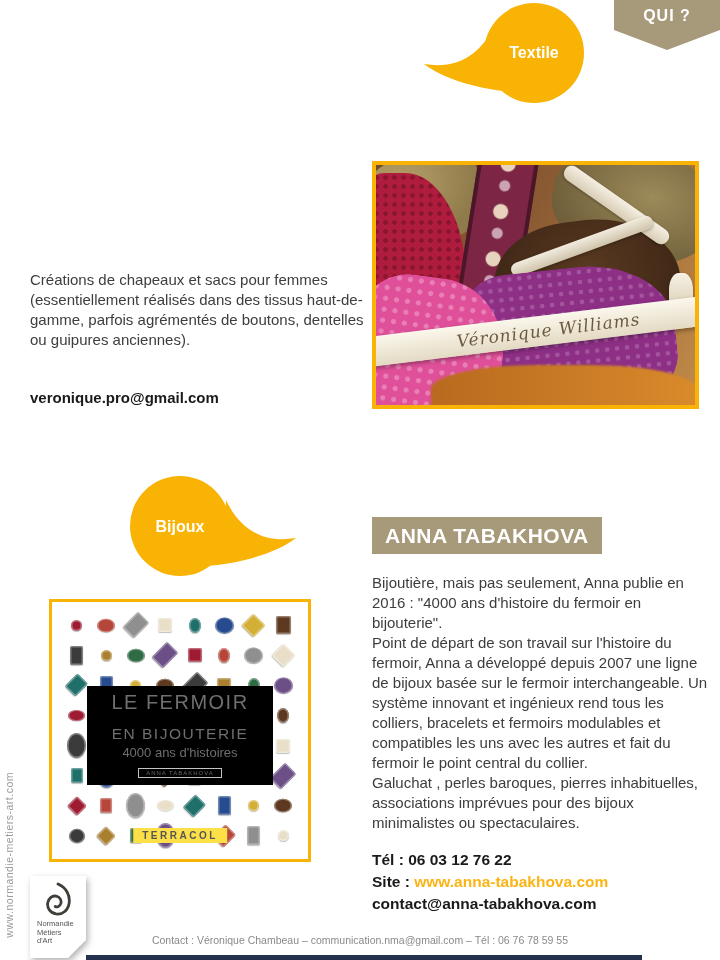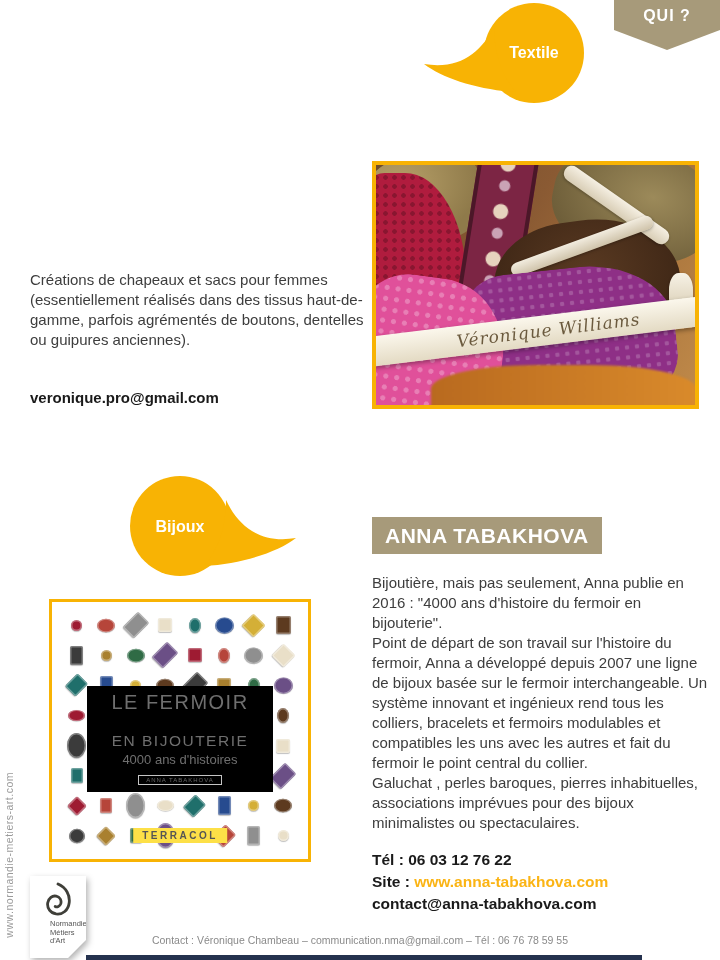--- a/index.html
+++ b/index.html
@@ -84,42 +84,42 @@
   .jewel{box-shadow:inset 0 0 0 1.5px rgba(255,255,255,.35),0 1px 1px rgba(0,0,0,.25);}
   .shp-circle{border-radius:50%;}
   .shp-square{border-radius:2px;}
   .shp-diamond{transform:rotate(45deg);border-radius:2px;}
   .shp-oval{border-radius:50%;transform:scaleY(.65);}
   .book-title{
     position:absolute;top:84px;left:50%;transform:translateX(-50%);
     background:#000000;width:178px;text-align:center;padding:5px 4px 6px 4px;
   }
   .bt1{font-size:20px;letter-spacing:1.5px;color:#6f6f6f;font-weight:500;}
-  .bt2{font-size:15.5px;letter-spacing:1.5px;color:#6f6f6f;font-weight:500;margin-top:18px;}
+  .bt2{font-size:15.5px;letter-spacing:1.5px;color:#6f6f6f;font-weight:500;margin-top:11px;}
   .bt3{font-size:13px;color:#6f6f6f;margin-top:2px;}
   .book-author{display:inline-block;margin-top:8px;font-size:6px;letter-spacing:1px;color:#666;
     border:1px solid #c4c4c4;padding:1px 7px;}
   .book-publisher{
     position:absolute;bottom:16px;left:50%;transform:translateX(-50%);
     background:#fde047;padding:2px 9px;font-size:10px;letter-spacing:2.5px;color:#555;font-weight:600;
   }
   
   .side-url{
     position:absolute;left:3px;top:772px;
     writing-mode:vertical-rl;transform:rotate(180deg);
     font-size:10.5px;color:#9a9a9a;letter-spacing:.5px;
   }
   .logo-wrap{position:absolute;left:30px;top:876px;filter:drop-shadow(2px 3px 3px rgba(0,0,0,.3));}
   .logo-card{
     width:56px;height:82px;background:#fff;
     clip-path:polygon(0 0,100% 0,100% 78%,68% 100%,0 100%);
     text-align:center;
   }
   .logo-card svg{margin-top:6px;}
-  .logo-text{font-size:7.5px;color:#555;line-height:1.15;text-align:left;padding-left:7px;margin-left:13px;}
+  .logo-text{font-size:7.5px;color:#555;line-height:1.15;text-align:left;padding-left:7px;}
   
   .footer{position:absolute;left:0;right:0;top:934px;text-align:center;font-size:10.5px;color:#8a8a8a;}
   .bottom-bar{position:absolute;left:86px;top:955px;width:556px;height:5px;background:var(--navy);}
 </style>
 </head>
 <body>
 
 <div class="page">
 
   <div class="qui-banner">

